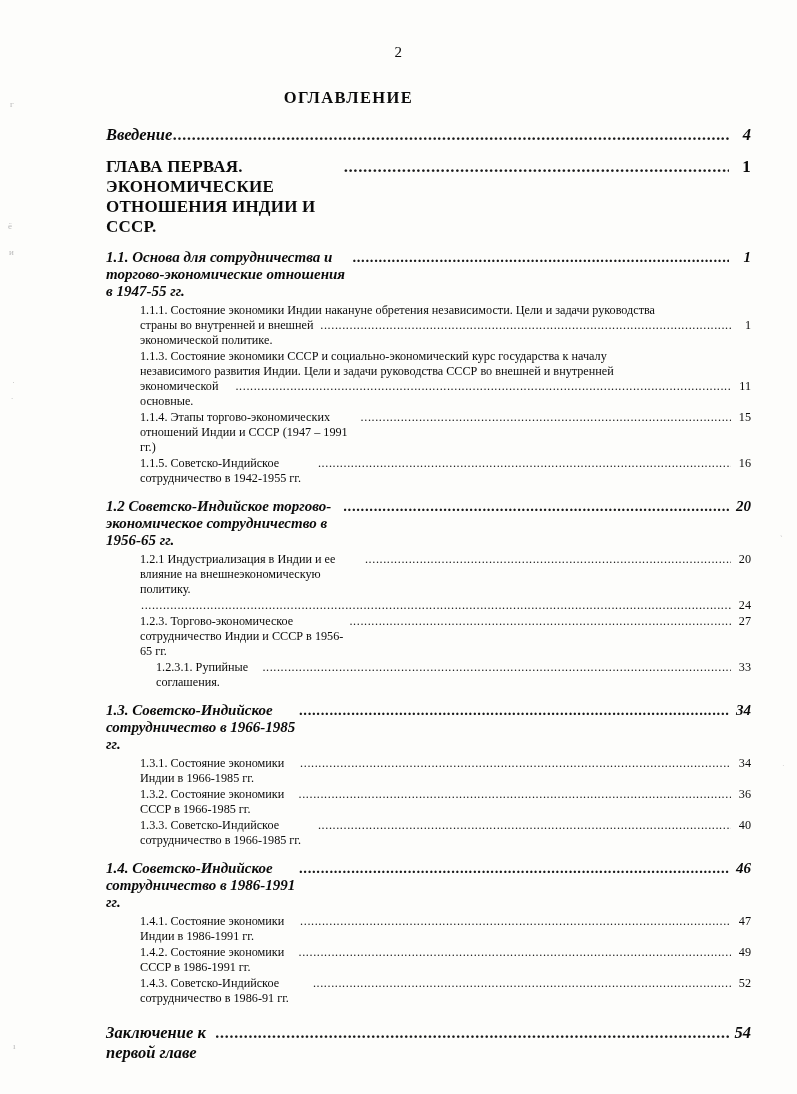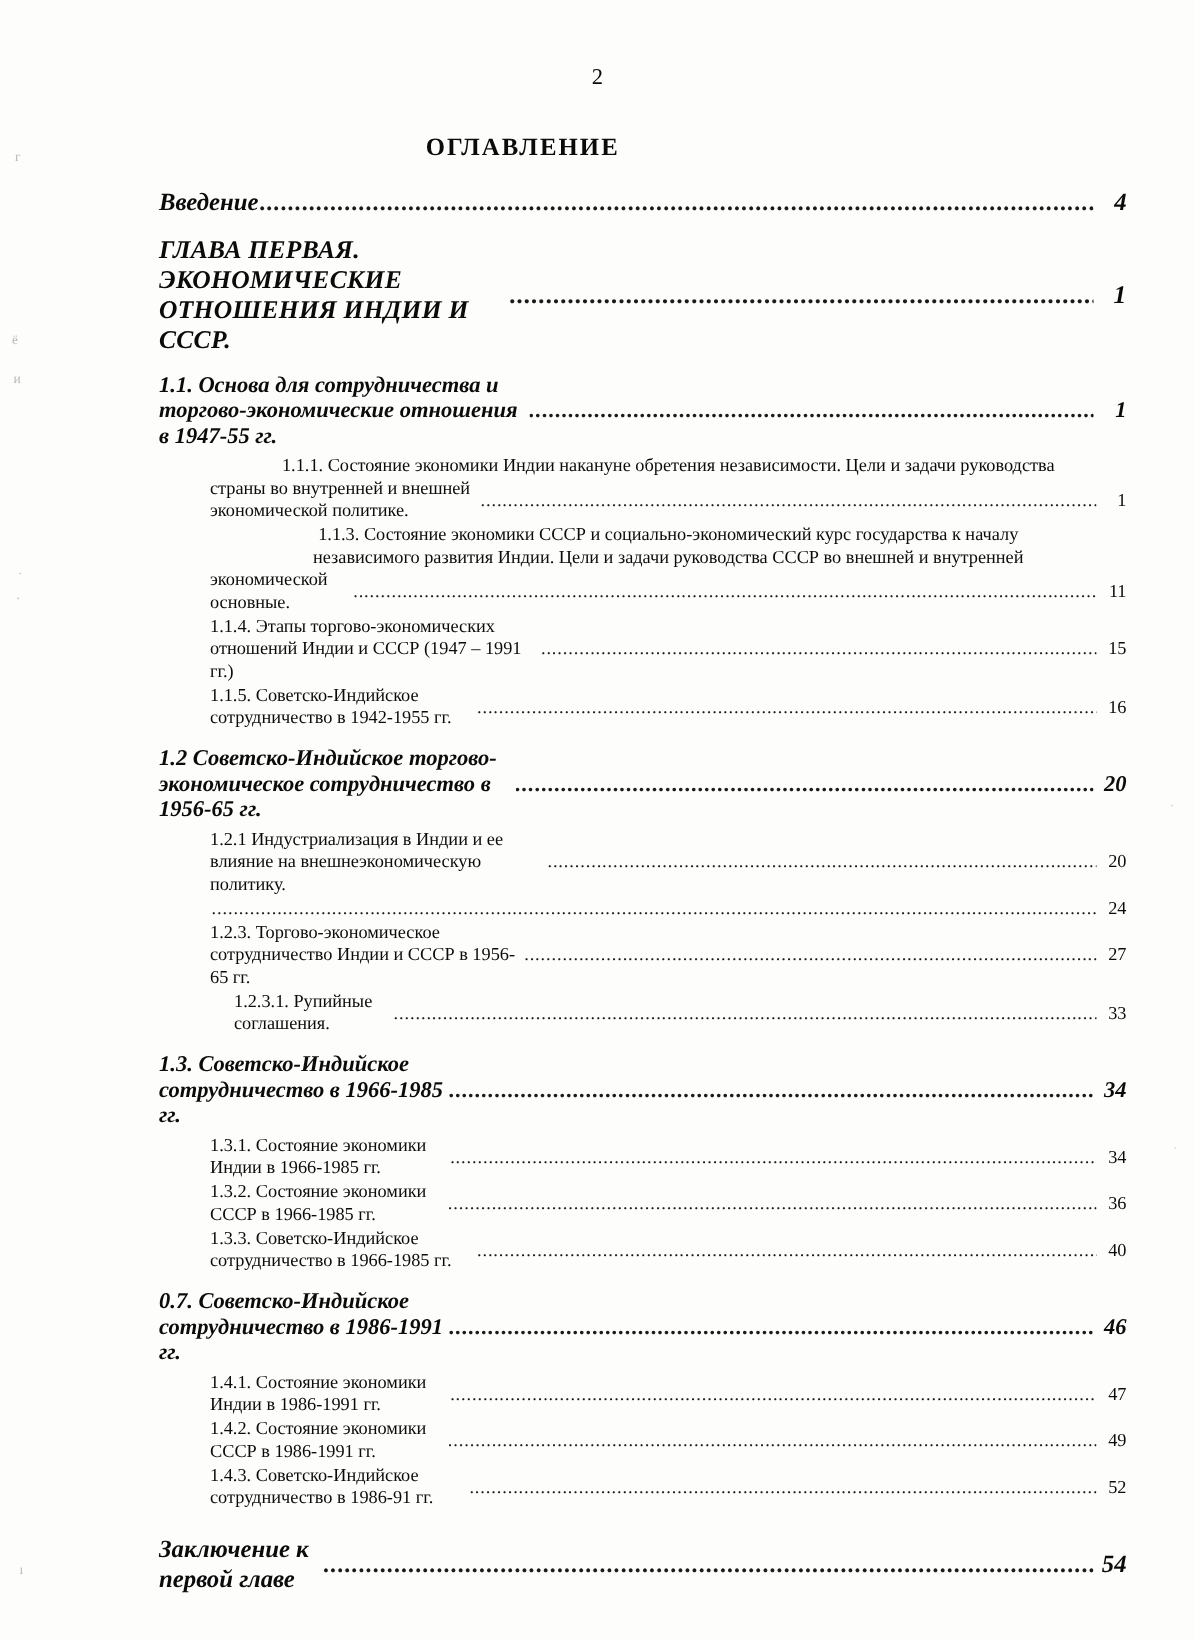--- a/index.html
+++ b/index.html
@@ -61,21 +61,21 @@
 
   .toc {
     position: absolute;
     top: 118px;
     left: 106px;
     width: 645px;
   }
 
   .row {
     display: flex;
-    align-items: center;
+    align-items: flex-start;
     width: 100%;
   }
   .row .txt {
     white-space: normal;
   }
   .row .leader {
     flex: 1 1 auto;
     min-width: 8px;
     overflow: hidden;
     white-space: nowrap;
@@ -99,21 +99,20 @@
   .lvl-front {
     font-style: italic;
     font-weight: bold;
     font-size: 16.5px;
     margin-top: 0;
   }
   .lvl-front .pg { min-width: 18px; font-style: italic; font-weight: bold; }
 
   
   .lvl-chapter {
-    font-style: italic;
     font-weight: bold;
     font-size: 17px;
     letter-spacing: 0.2px;
   }
   .lvl-chapter .pg { min-width: 18px; }
 
   
   .lvl-sec {
     font-style: italic;
     font-weight: bold;
@@ -135,21 +134,20 @@
     font-size: 12.2px;
     padding-left: 50px;
     font-weight: normal;
   }
   .lvl-subsub .pg { min-width: 16px; }
 
   
   .wrap-first {
     display: block;
     width: 100%;
-    text-align: center;
   }
 
   
   .gap-xs { margin-top: 3px; }
   .gap-s  { margin-top: 7px; }
   .gap-m  { margin-top: 12px; }
   .gap-l  { margin-top: 17px; }
   .tight  { margin-top: 1px; }
 </style>
 </head>
@@ -280,21 +278,21 @@
       </div>
       <div class="lvl-sub tight">
         <div class="row">
           <span class="txt">1.3.3. Советско-Индийское сотрудничество в 1966-1985 гг.</span>
           <span class="leader"></span>
           <span class="pg">40</span>
         </div>
       </div>
       <div class="lvl-sec gap-m">
         <div class="row">
-          <span class="txt">0.7. Советско-Индийское сотрудничество в 1986-1991 гг.</span>
+          <span class="txt">1.4. Советско-Индийское сотрудничество в 1986-1991 гг.</span>
           <span class="leader"></span>
           <span class="pg">46</span>
         </div>
       </div>
       <div class="lvl-sub gap-xs">
         <div class="row">
           <span class="txt">1.4.1. Состояние экономики Индии в 1986-1991 гг.</span>
           <span class="leader"></span>
           <span class="pg">47</span>
         </div>

